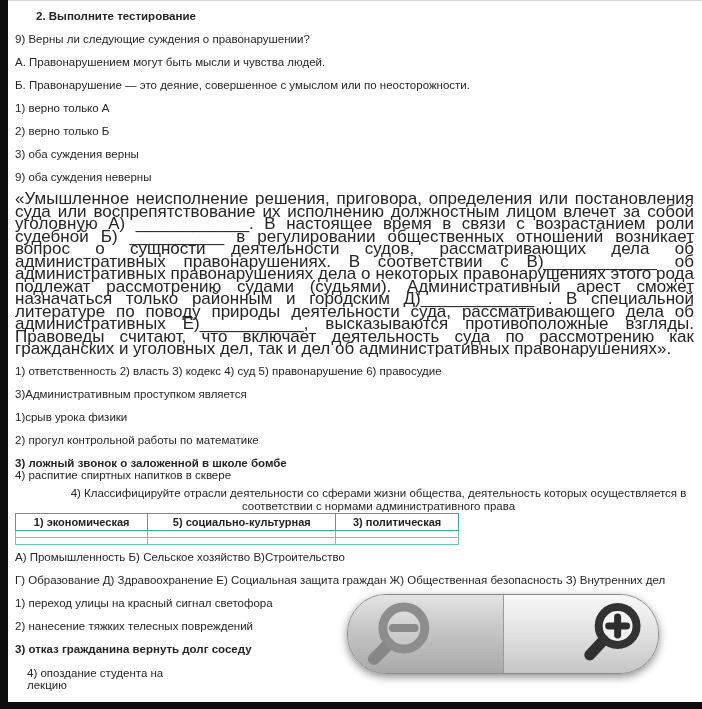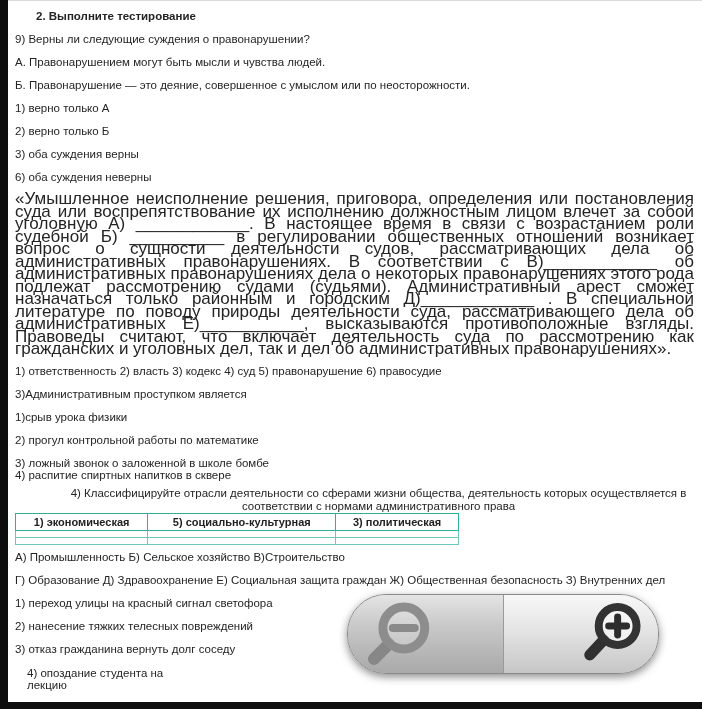--- a/index.html
+++ b/index.html
@@ -15,21 +15,21 @@
   .page{
     position:absolute;left:8px;top:0;width:694px;height:702px;
     background:#ffffff;
     box-sizing:border-box;
     padding:6px 8px 0 7px;
     border-top:1px solid #dadada;
     font-size:11.5px;line-height:14px;color:#242424;
   }
   .h{font-weight:bold;margin:2px 0 9px 21px;}
   .ln{margin:0 0 9px;}
-  .tight{margin-bottom:0;}
+  .tight{margin-bottom:0;font-weight:bold;}
   .wrap230{width:238px;line-height:11.5px;margin:0 0 6px;}
   .wrap170{width:176px;line-height:11.5px;margin:12px;}
   .passage{
     margin:1px 0 8px;
     line-height:12.5px;
     font-size:17px;
     text-align:justify;
   }
   .q4p{
     margin:0 0 1px 48px;
@@ -70,21 +70,21 @@
       <span>2.</span>
       <span>Выполните тестирование</span>
     </div>
 
     <div class="ln">9) Верны ли следующие суждения о правонарушении?</div>
     <div class="ln">А. Правонарушением могут быть мысли и чувства людей.</div>
     <div class="ln">Б. Правонарушение — это деяние, совершенное с умыслом или по неосторожности.</div>
     <div class="ln">1) верно только А</div>
     <div class="ln">2) верно только Б</div>
     <div class="ln">3) оба суждения верны</div>
-    <div class="ln">6) оба суждения неверны</div>
+    <div class="ln">9) оба суждения неверны</div>
 
     <div class="passage">«Умышленное неисполнение решения, приговора, определения или постановления суда или воспрепятствование их исполнению должностным лицом влечет за собой уголовную А) ____________. В настоящее время в связи с возрастанием роли судебной Б) __________ в регулировании общественных отношений возникает вопрос о сущности деятельности судов, рассматривающих дела об административных правонарушениях. В соответствии с В)____________ об административных правонарушениях дела о некоторых правонарушениях этого рода подлежат рассмотрению судами (судьями). Административный арест сможет назначаться только районным и городским Д)____________ . В специальной литературе по поводу природы деятельности суда, рассматривающего дела об административных Е)___________, высказываются противоположные взгляды. Правоведы считают, что включает деятельность суда по рассмотрению как гражданских и уголовных дел, так и дел об административных правонарушениях».</div>
     <div class="ln">1) ответственность 2) власть 3) кодекс 4) суд 5) правонарушение 6) правосудие</div>
 
     <div class="ln">3)Административным проступком является</div>
     <div class="ln">1)срыв урока физики</div>
     <div class="ln">2) прогул контрольной работы по математике</div>
     <div class="ln tight">3) ложный звонок о заложенной в школе бомбе</div>
     <div class="wrap230">4) распитие спиртных напитков в сквере</div>
 

